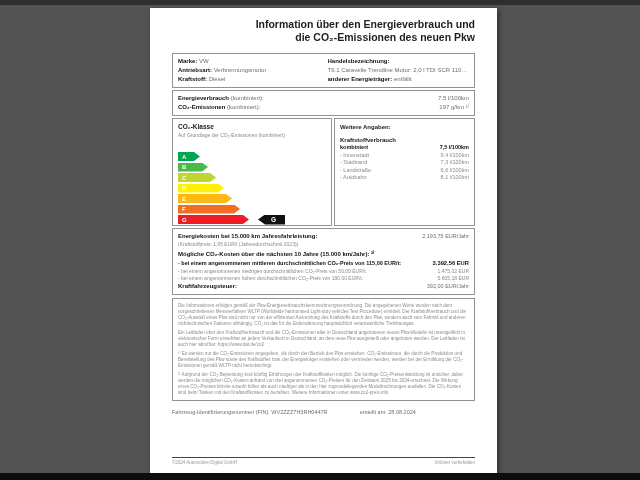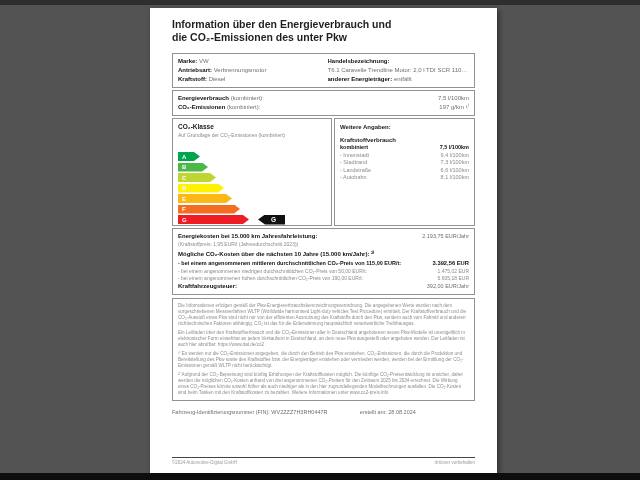--- a/index.html
+++ b/index.html
@@ -9,21 +9,21 @@
     font-family:"Liberation Sans", sans-serif;
     -webkit-font-smoothing:antialiased;
   }
   .top-strip{position:absolute;left:0;top:0;width:640px;height:5px;background:#2e2e2e;}
   .bottom-strip{position:absolute;left:0;top:473px;width:640px;height:7px;background:#0d0d0d;}
   .page{
     position:absolute;left:150px;top:8px;width:347px;height:465px;
     background:#ffffff;box-shadow:2px 2px 5px rgba(0,0,0,.45);
     box-sizing:border-box;padding:6px 22px 0 22px;color:#1a1a1a;
   }
-  .title{margin-top:4px;text-align:left;font-size:10.5px;font-weight:bold;line-height:13px;color:#1f1f1f;}
+  .title{margin-top:4px;text-align:right;font-size:10.5px;font-weight:bold;line-height:13px;color:#1f1f1f;}
   .box{border:1px solid #929292;box-sizing:border-box;padding:3px 5px;font-size:6px;line-height:9px;}
   .lbl{font-weight:bold;color:#111;}
   .val{color:#6e6e6e;font-weight:normal;}
   .tiny{font-size:5px;color:#8a8a8a;line-height:7px;}
   .vehicle{margin-top:9px;display:grid;grid-template-columns:1fr 1fr;column-gap:8px;}
   .vrow{white-space:nowrap;overflow:hidden;text-overflow:ellipsis;}
   .consumption{margin-top:2px;}
   .crow{display:flex;justify-content:space-between;}
   .two-col{margin-top:2px;display:flex;gap:2px;height:108px;}
   .co2box{width:160px;border:1px solid #929292;box-sizing:border-box;padding:4px 5px;position:relative;}
@@ -64,21 +64,21 @@
 </style>
 </head>
 <body>
 
 <div class="top-strip"></div>
 
 <div class="page">
 
   <div class="title">
     <div>Information über den Energieverbrauch und</div>
-    <div>die CO₂-Emissionen des unter Pkw</div>
+    <div>die CO₂-Emissionen des neuen Pkw</div>
   </div>
 
   <div class="box vehicle">
     <div class="vrow">
       <span class="lbl">Marke:</span>
       <span class="val">VW</span>
     </div>
     <div class="vrow">
       <span class="lbl">Handelsbezeichnung:</span>
     </div>

